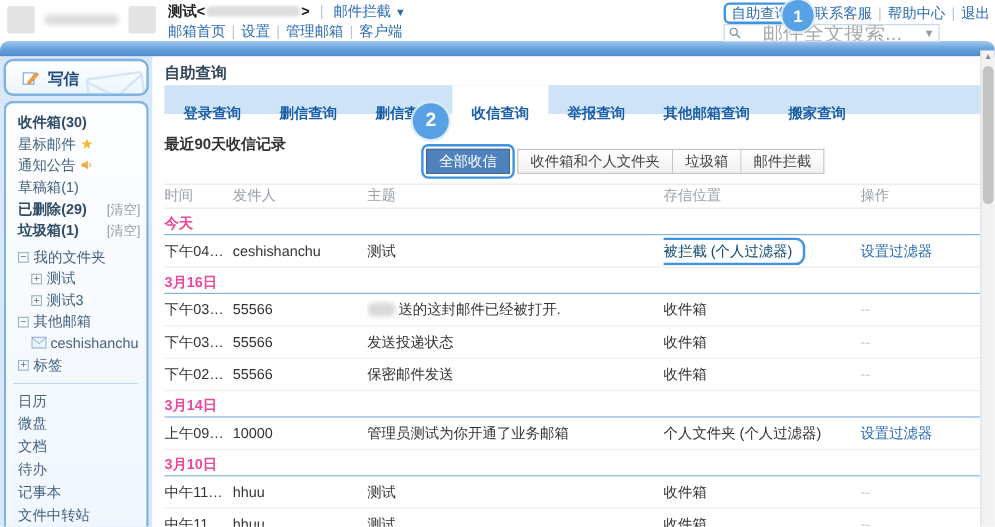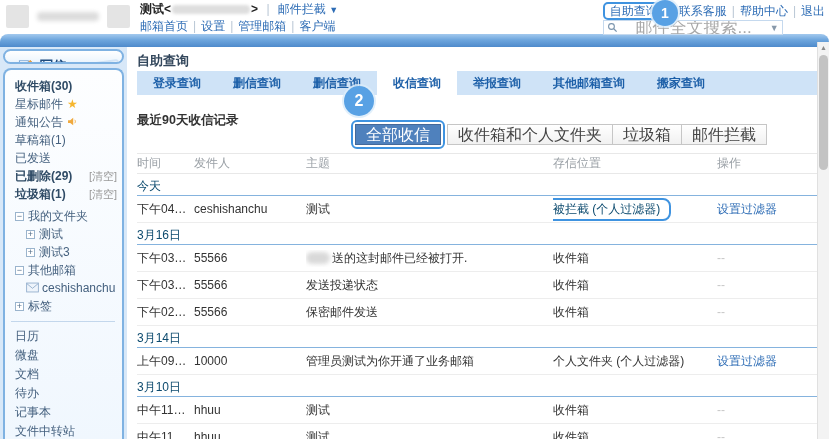--- a/index.html
+++ b/index.html
@@ -53,39 +53,39 @@
   .toggle { width:9px; height:9px; border:1px solid #9ab4cd; background:#fff; color:#54708c;
     font-size:9px; line-height:7px; text-align:center; margin-right:4px; flex:none; }
   .tree-item .envlp { margin-right:3px; line-height:10px; }
   .side-divider { border-top:1px solid #c3d7ec; margin:6px 2px 5px -4px; }
   .apps .app-item { height:19px; line-height:19px; color:#45617f; cursor:pointer; }
 
   
   .main { flex:1; background:#fff; padding:0 6px 0 10px; min-width:0; }
   .main-title { margin-top:5px; height:16px; font-weight:bold; font-size:13px; color:#33475c; }
   .tabs { margin-top:3px; height:24px; background:#cfe3f7; display:flex; align-items:stretch; }
-  .tab { padding:0 16px; line-height:24px; font-weight:bold; color:#1c5fa8; cursor:pointer; white-space:nowrap; }
+  .tab { padding:11px 16px; line-height:24px; font-weight:bold; color:#1c5fa8; cursor:pointer; white-space:nowrap; }
   .tab.active { background:#fff; color:#1c5fa8; }
   .section-bar { position:relative; height:58px; }
   .section-title { position:absolute; left:0; top:17px; font-weight:bold; font-size:12.5px; color:#333; }
   .complain-btn { position:absolute; right:2px; top:9px; background:linear-gradient(180deg,#6fae46,#5d9c36);
     border:1px solid #4e8a2c; border-radius:3px; color:#fff; font-weight:bold; font-size:12px;
     padding:3px 9px; cursor:pointer; font-family:inherit; }
   .filters { position:absolute; left:214px; top:25px; display:flex; align-items:center; }
   .anno-wrap-filter { border:2px solid #3f93e0; border-radius:6px; padding:2px; margin-right:2px; }
-  .filter-btn { height:21px; line-height:19px; padding:0 10px; font-size:16px; color:#444;
+  .filter-btn { height:21px; line-height:19px; padding:0 10px; font-size:12px; color:#444;
     background:linear-gradient(180deg,#ffffff,#f1f1f1); border:1px solid #c6c6c6; cursor:pointer; white-space:nowrap; }
   .filter-btn + .filter-btn { border-left:none; }
   .filter-btn.active { background:#4f81bd; border-color:#44699a; color:#fff; }
 
   
   .mail-table { margin-top:0; }
   .trow { display:grid; grid-template-columns:57px 112px 247px 164px 1fr; align-items:center; }
   .thead { height:21px; color:#9aa0a6; border-top:1px solid #e8e8e8; border-bottom:1px solid #e8e8e8; }
-  .group-row { height:22px; line-height:24px; font-weight:normal; color:#0c4a6e; border-bottom:1px solid #85b3de; }
+  .group-row { height:22px; line-height:24px; font-weight:bold; color:#ec4899; border-bottom:1px solid #85b3de; }
   .mail-row { height:27px; border-bottom:1px solid #ededed; }
   .cell { overflow:hidden; white-space:nowrap; text-overflow:ellipsis; padding-right:6px; }
   .dash { color:#c8c8c8; }
   a.op-link { color:#2d6cb5; text-decoration:none; cursor:pointer; }
   .alert-box { display:inline-block; border:2px solid #3f93e0; border-radius:8px; padding:1px 9px; margin-left:-11px; }
   .alert-text { color:#0c4a6e; }
   .blur-blob { display:inline-block; width:24px; height:12px; background:#d9d9d9; border-radius:6px;
     filter:blur(2px); vertical-align:-2px; margin-right:2px; }
 
   
@@ -164,23 +164,20 @@
             </div>
             <div class="folder-item">
               <span class="flabel">通知公告</span>
               <span class="ficon"><svg width="11" height="11" viewBox="0 0 16 16">
                   <path d="M1.5 6 v4 h3.2 L9 13.5 V2.5 L4.7 6 Z" fill="#f0a93d"></path>
                   <path d="M11 5.5 c1.6 1.2 1.6 3.8 0 5" fill="none" stroke="#f0a93d" stroke-width="1.3"></path>
                 </svg></span>
             </div>
             <div class="folder-item">
               <span class="flabel">草稿箱(1)</span>
-            </div>
-            <div class="folder-item">
-              <span class="flabel">已发送</span>
             </div>
             <div class="folder-item bold">
               <span class="flabel">已删除(29)</span>
               <span class="faction">[清空]</span>
             </div>
             <div class="folder-item bold">
               <span class="flabel">垃圾箱(1)</span>
               <span class="faction">[清空]</span>
             </div>
           </div>

